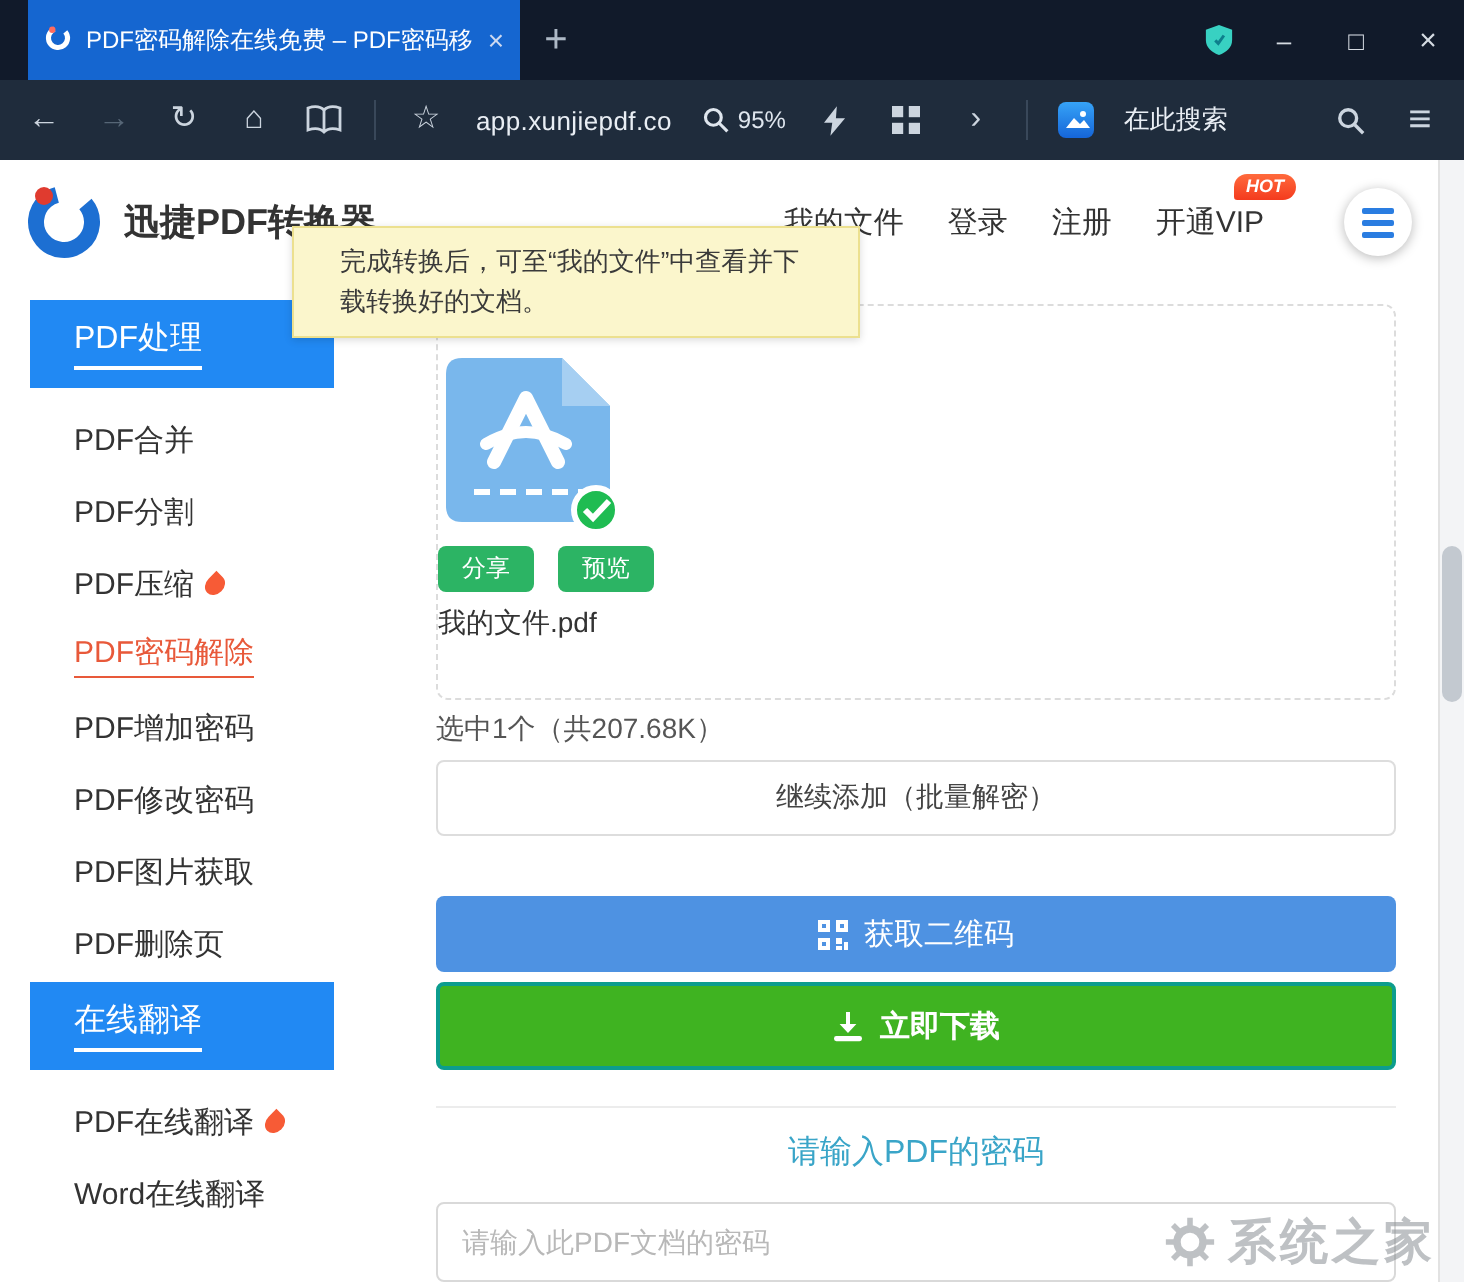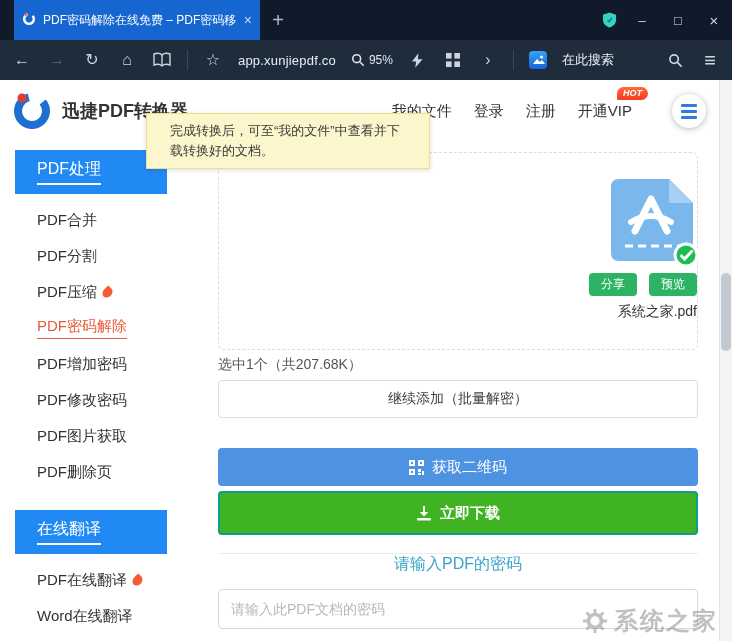--- a/index.html
+++ b/index.html
@@ -51,47 +51,47 @@
 
   .tooltip{position:absolute;left:146px;top:33px;width:284px;background:#fbf6cc;
            border:1px solid #ece08f;box-shadow:0 1px 4px rgba(0,0,0,.15);
            padding:7px 23px;font-size:13px;line-height:1.55;color:#3a3a3a;z-index:6}
 
   
   .sidebar{position:absolute;left:15px;top:70px;width:152px}
   .section-header{background:#2189f3;color:#fff;height:44px;display:flex;
                   align-items:center;padding-left:22px;font-size:16px}
   .section-header span{padding-bottom:3px;border-bottom:2px solid #fff}
-  .section-header.second{margin-top:20px}
+  .section-header.second{margin-top:1px}
   .side-list{padding-top:8px}
   .side-item{height:36px;display:flex;align-items:center;padding-left:22px;
              font-size:15px;color:#333;cursor:default}
   .side-item.active span{color:#e8593a;border-bottom:1px solid #e8593a;padding-bottom:2px}
   .flame{display:inline-block;width:9px;height:11px;margin-left:6px;background:#f75b36;
          border-radius:0 50% 50% 50%;transform:rotate(45deg)}
 
   
   .main{position:absolute;left:218px;top:72px;width:480px}
   .dropzone{border:1px dashed #dcdcdc;border-radius:6px;height:198px;
-            display:flex;flex-direction:column;align-items:flex-end;padding-top:22px}
+            display:flex;flex-direction:column;align-items:flex-start;padding-top:22px}
   .pdf-wrap{position:relative;width:90px;height:90px}
   .pills{display:flex;gap:12px;margin-top:8px}
   .pill{background:#2cb464;color:#fff;font-size:12px;padding:3px 12px;border-radius:4px}
   .filename{margin-top:7px;font-size:14px;color:#333}
 
   .selection{margin-top:6px;font-size:14px;color:#555;height:18px}
   .btn{display:flex;align-items:center;justify-content:center;gap:8px;width:100%;
        border-radius:4px;font-size:14px;cursor:default;border:0;
        font-family:"Liberation Sans","DejaVu Sans",sans-serif}
   .btn.add{margin-top:6px;height:38px;background:#fff;border:1px solid #ddd;color:#444}
   .btn.qr{margin-top:30px;height:38px;background:#4e92e2;color:#fff;font-size:15px}
   .btn.dl{margin-top:5px;height:44px;background:#3fb321;color:#fff;font-size:15px;
           border:2px solid #0c9d8e;font-weight:600}
 
-  .pwd-section{margin-top:18px;border-top:1px solid #ececec;padding-top:0}
+  .pwd-section{margin-top:18px;border-top:1px solid #ececec;padding-top:12px}
   .pwd-title{text-align:center;color:#3aa5c8;font-size:16px}
   .pwd-input{margin-top:14px;width:100%;height:40px;border:1px solid #d9d9d9;border-radius:4px;
              padding:0 12px;font-size:14px;color:#333;outline:none;
              font-family:"Liberation Sans","DejaVu Sans",sans-serif}
   .pwd-input::placeholder{color:#b8b8b8}
 
   
   .scrollbar{position:absolute;top:0;right:0;bottom:0;width:13px;background:#f3f4f6;
              border-left:1px solid #e2e2e2}
   .scroll-thumb{position:absolute;top:193px;left:1px;width:10px;height:78px;
@@ -264,21 +264,21 @@
             <path d="M24 47 C38 39 50 39 64 47" stroke="#fff" stroke-width="6" fill="none" stroke-linecap="round"></path>
             <line x1="18" y1="71" x2="72" y2="71" stroke="#fff" stroke-width="3" stroke-dasharray="8 5"></line>
             <circle cx="79" cy="80" r="11" fill="#1fbc52" stroke="#fff" stroke-width="3"></circle>
             <path d="M73.5 80 l4 4 l8 -8.5" stroke="#fff" stroke-width="3" fill="none"></path>
           </svg>
         </div>
         <div class="pills">
           <span class="pill">分享</span>
           <span class="pill">预览</span>
         </div>
-        <div class="filename">系统之家.pdf</div>
+        <div class="filename">我的文件.pdf</div>
       </div>
 
       <div class="selection">选中1个（共207.68K）</div>
 
       <button class="btn add">继续添加（批量解密）</button>
 
       <button class="btn qr">
         <svg width="15" height="15" viewBox="0 0 15 15" fill="#fff" fill-rule="evenodd">
           <path d="M0 0h6v6H0zM2 2h2v2H2z M9 0h6v6H9zM11 2h2v2h-2z M0 9h6v6H0zM2 11h2v2H2z M9 9h3v3H9z M13 11h2v4h-2z M9 13h3v2H9z"></path>
         </svg>

